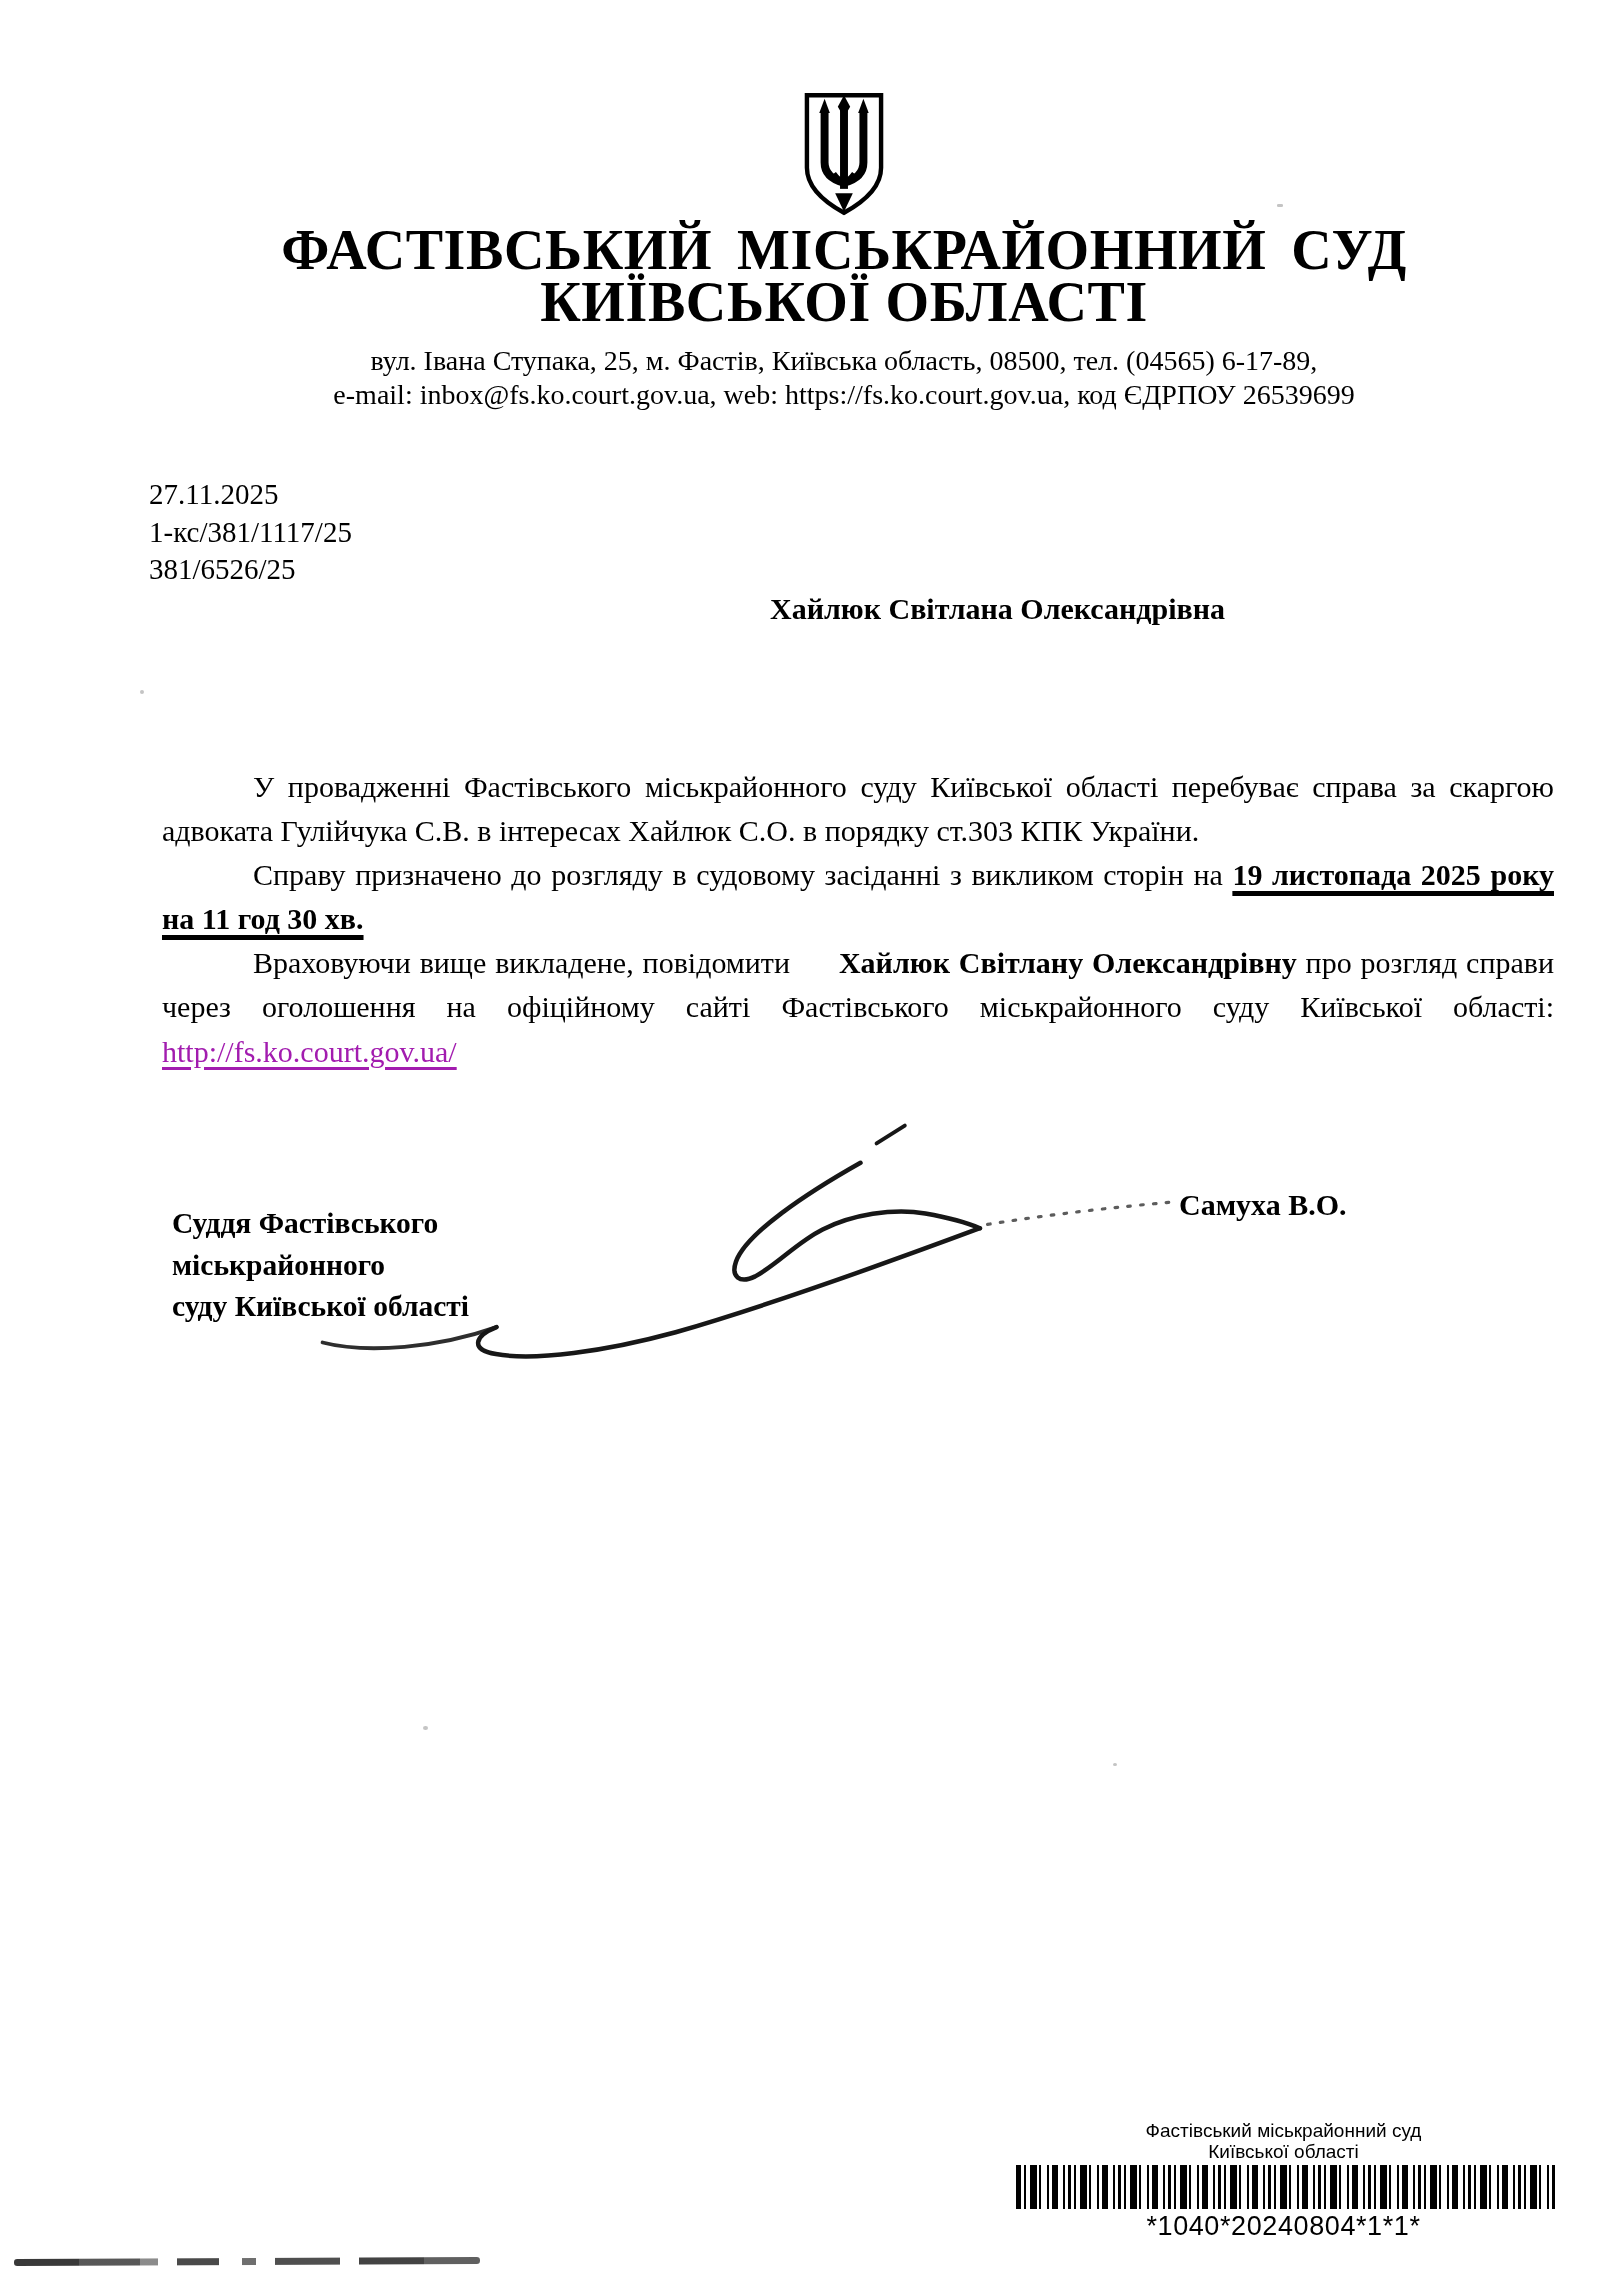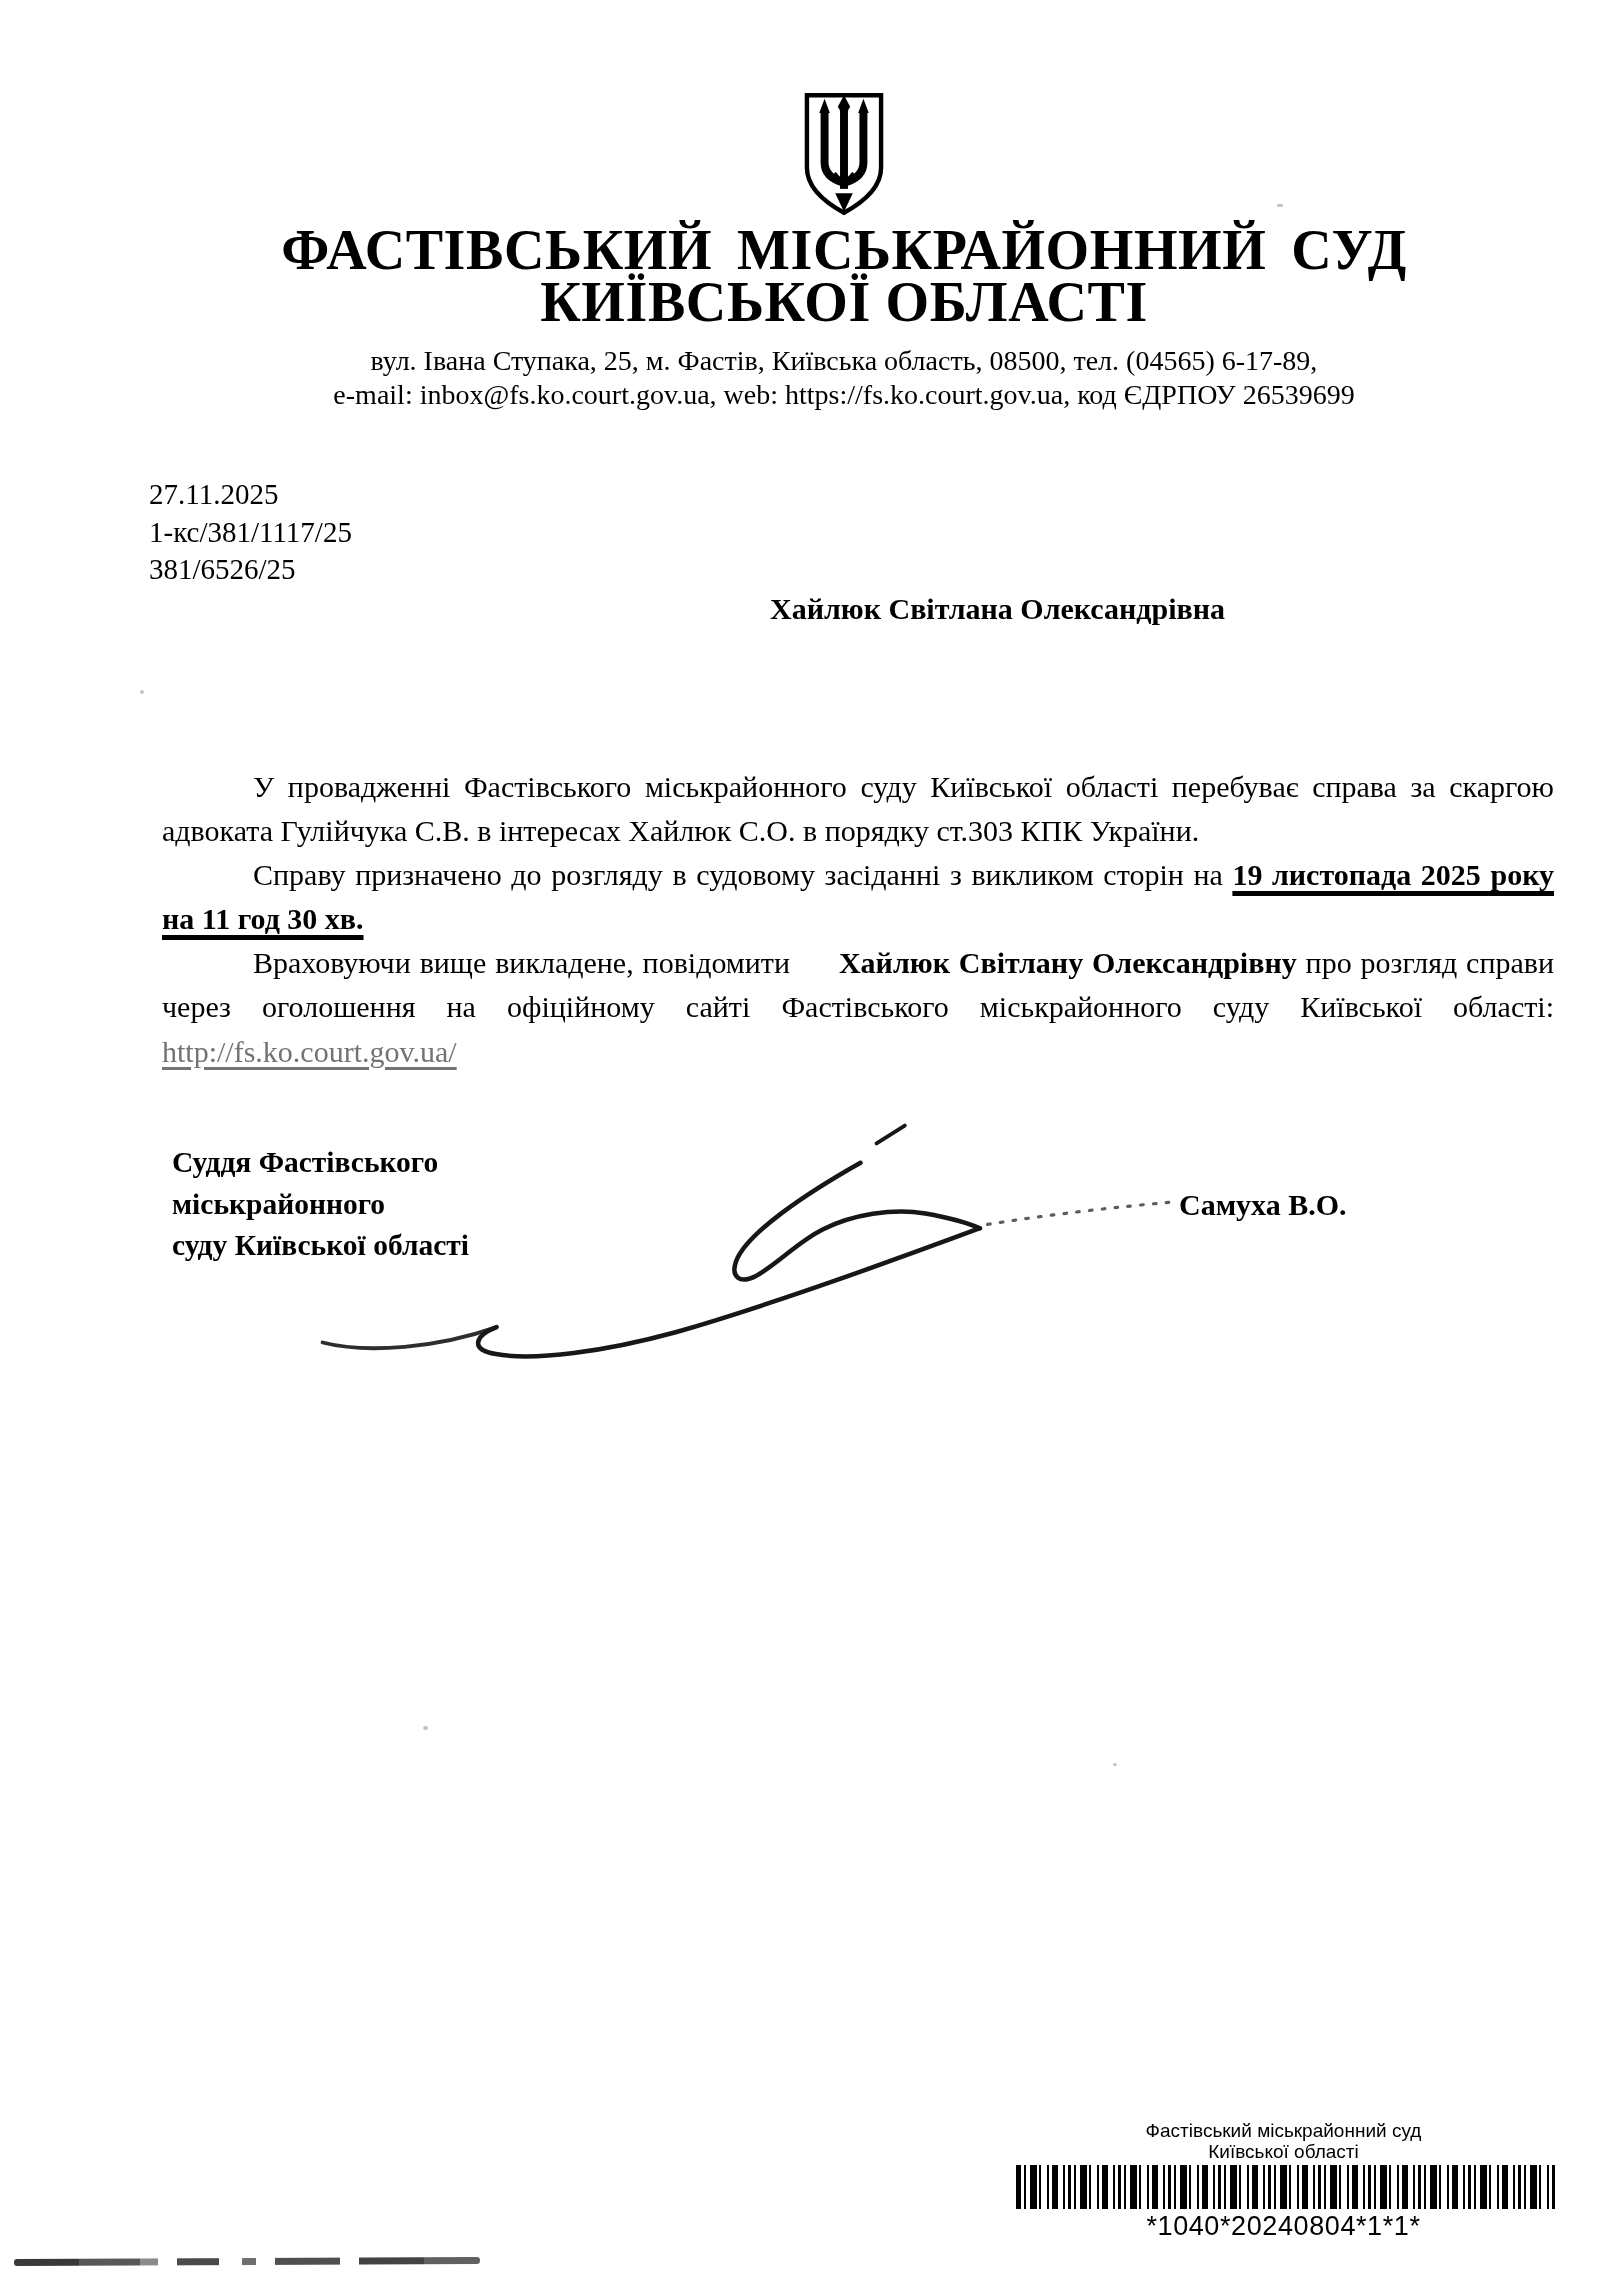--- a/index.html
+++ b/index.html
@@ -44,29 +44,29 @@
   }
   .body-text p{margin:0;text-indent:91px;}
   .emph{
     font-weight:bold;
     text-decoration:underline;
     text-decoration-thickness:4.5px;
     text-underline-offset:5.8px;
   }
   .bold{font-weight:bold;margin-left:40px;}
   .doc-link{
-    color:#737373;
+    color:#a21caf;
     text-decoration:underline;
     text-decoration-thickness:2.6px;
     text-underline-offset:4.5px;
   }
 
   
   .judge-title{
-    position:absolute; left:172px; top:1142px;
+    position:absolute; left:172px; top:1203px;
     font-size:29.5px; font-weight:bold; line-height:1.41;
   }
   .judge-name{
     position:absolute; left:1179px; top:1188px;
     font-size:30px; font-weight:bold;
   }
   .signature-svg{position:absolute; left:225px; top:1110px;}
 
   
   .barcode-block{

